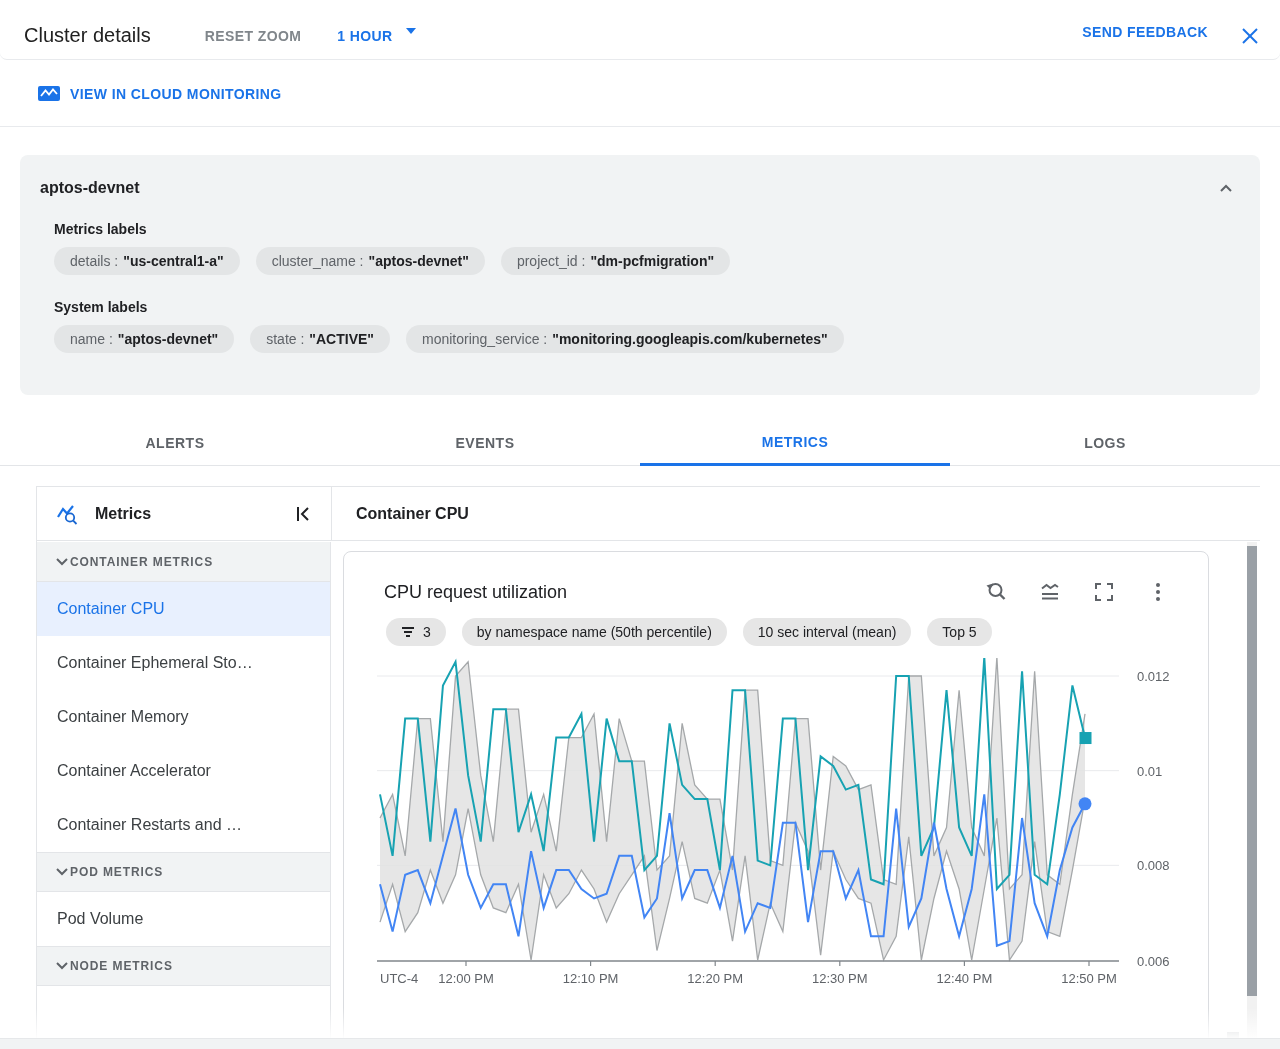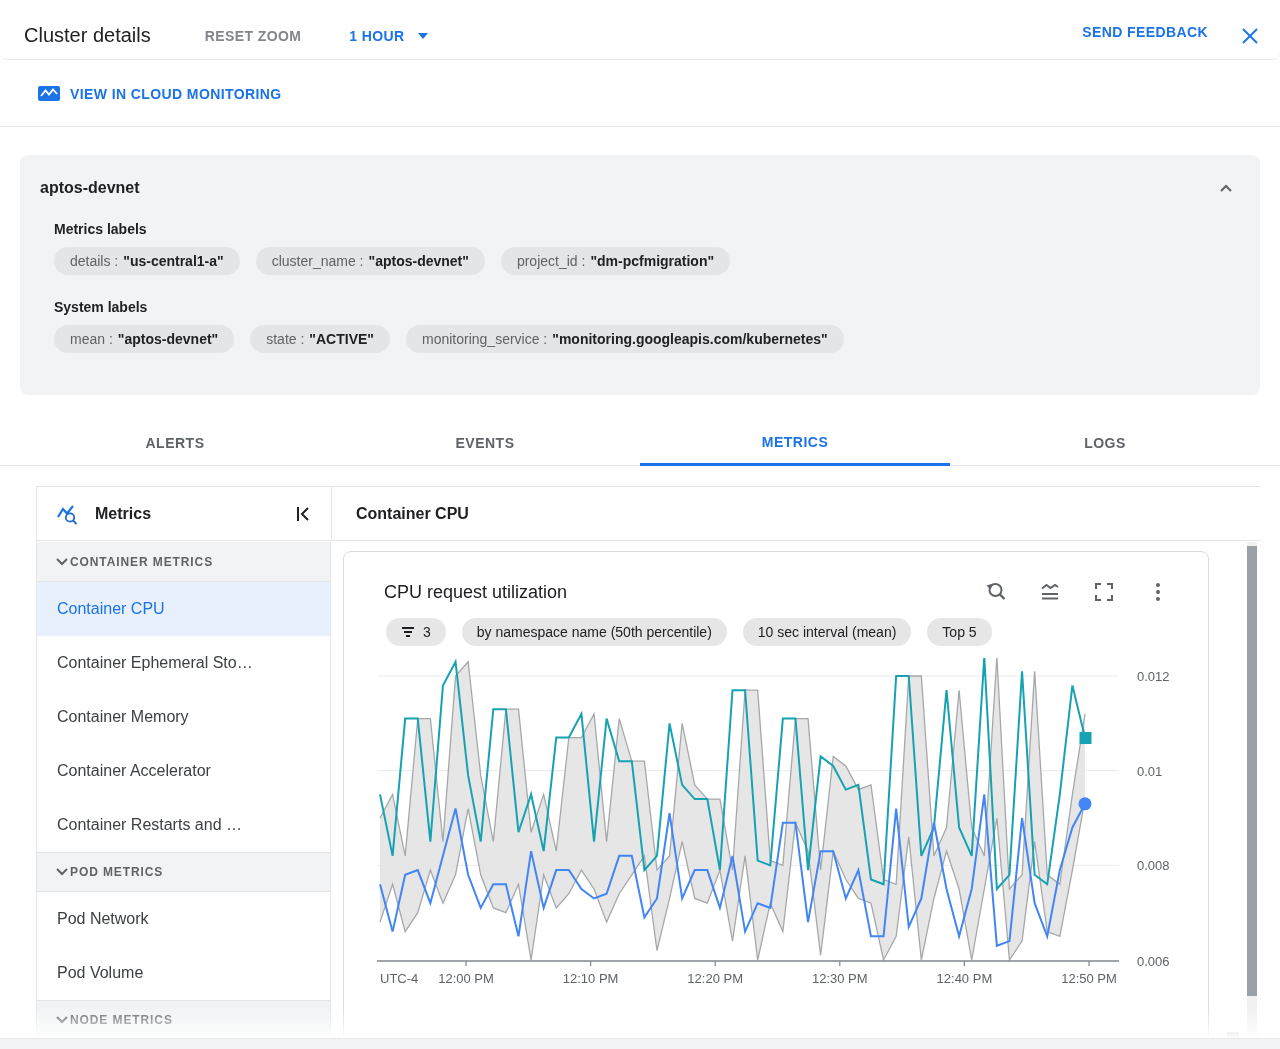--- a/index.html
+++ b/index.html
@@ -3,21 +3,21 @@
 <meta charset="utf-8">
 <style>
   * { margin:0; padding:0; box-sizing:border-box; }
   html,body { width:1280px; height:1049px; }
   body { position:relative; background:#fff; font-family:"Liberation Sans", sans-serif; color:#202124; overflow:hidden; }
 
   
   .top-header { position:absolute; top:0; left:0; right:0; height:60px; display:flex; align-items:center; padding:12px 18px 0 24px; border-bottom:1px solid #e8eaed; background:#fff;border-radius:7px; }
   .page-title { font-size:20px; color:#212121; }
   .reset-zoom { margin-left:54px; font-size:14px; font-weight:700; letter-spacing:.4px; color:#80868b; cursor:pointer; }
-  .time-range { margin-left:48px; display:flex; align-items:center; gap:13px; font-size:14px; font-weight:700; letter-spacing:.4px; color:#1a73e8; cursor:pointer; }
+  .time-range { margin-left:36px; display:flex; gap:13px; font-size:14px; font-weight:700; letter-spacing:.4px; color:#1a73e8; cursor:pointer; }
   .caret-down { width:0; height:0; border-left:5px solid transparent; border-right:5px solid transparent; border-top:6px solid #1a73e8; }
   .header-right { margin-left:auto; display:flex; align-items:flex-start; gap:30px; }
   .send-feedback { font-size:14px; font-weight:700; letter-spacing:.4px; color:#1a73e8; cursor:pointer; }
 
   
   .monitor-bar { position:absolute; top:61px; left:0; right:0; height:66px; display:flex; align-items:center; padding-left:38px; gap:10px; border-bottom:1px solid #e8eaed; background:#fff;text-align:center; }
   .monitor-link { font-size:14px; font-weight:700; letter-spacing:.4px; color:#1a73e8; cursor:pointer; }
 
   
   .info-card { position:absolute; top:155px; left:20px; width:1240px; height:240px; background:#f1f3f4; border-radius:8px; padding:24px 20px 0 20px; }
@@ -111,21 +111,21 @@
     </div>
     <div class="label-chip">
       <span class="chip-key">project_id :</span>
       <span class="chip-val">"dm-pcfmigration"</span>
     </div>
   </div>
 
   <div class="labels-title">System labels</div>
   <div class="chip-row">
     <div class="label-chip">
-      <span class="chip-key">mean :</span>
+      <span class="chip-key">name :</span>
       <span class="chip-val">"aptos-devnet"</span>
     </div>
     <div class="label-chip">
       <span class="chip-key">state :</span>
       <span class="chip-val">"ACTIVE"</span>
     </div>
     <div class="label-chip">
       <span class="chip-key">monitoring_service :</span>
       <span class="chip-val">"monitoring.googleapis.com/kubernetes"</span>
     </div>
@@ -175,21 +175,20 @@
     <div class="metric-item">Container Memory</div>
     <div class="metric-item">Container Accelerator</div>
     <div class="metric-item">Container Restarts and …</div>
 
     <div class="section-head">
       <svg width="12" height="8">
           <path d="M1 1 l5 5 5 -5" fill="none" stroke="#5f6368" stroke-width="2"></path>
         </svg>
       <span class="section-label">POD METRICS</span>
     </div>
-    <div class="metric-item">Pod Network</div>
     <div class="metric-item">Pod Volume</div>
 
     <div class="section-head">
       <svg width="12" height="8">
           <path d="M1 1 l5 5 5 -5" fill="none" stroke="#5f6368" stroke-width="2"></path>
         </svg>
       <span class="section-label">NODE METRICS</span>
     </div>
   </div>
   <div class="side-scroll-track">

